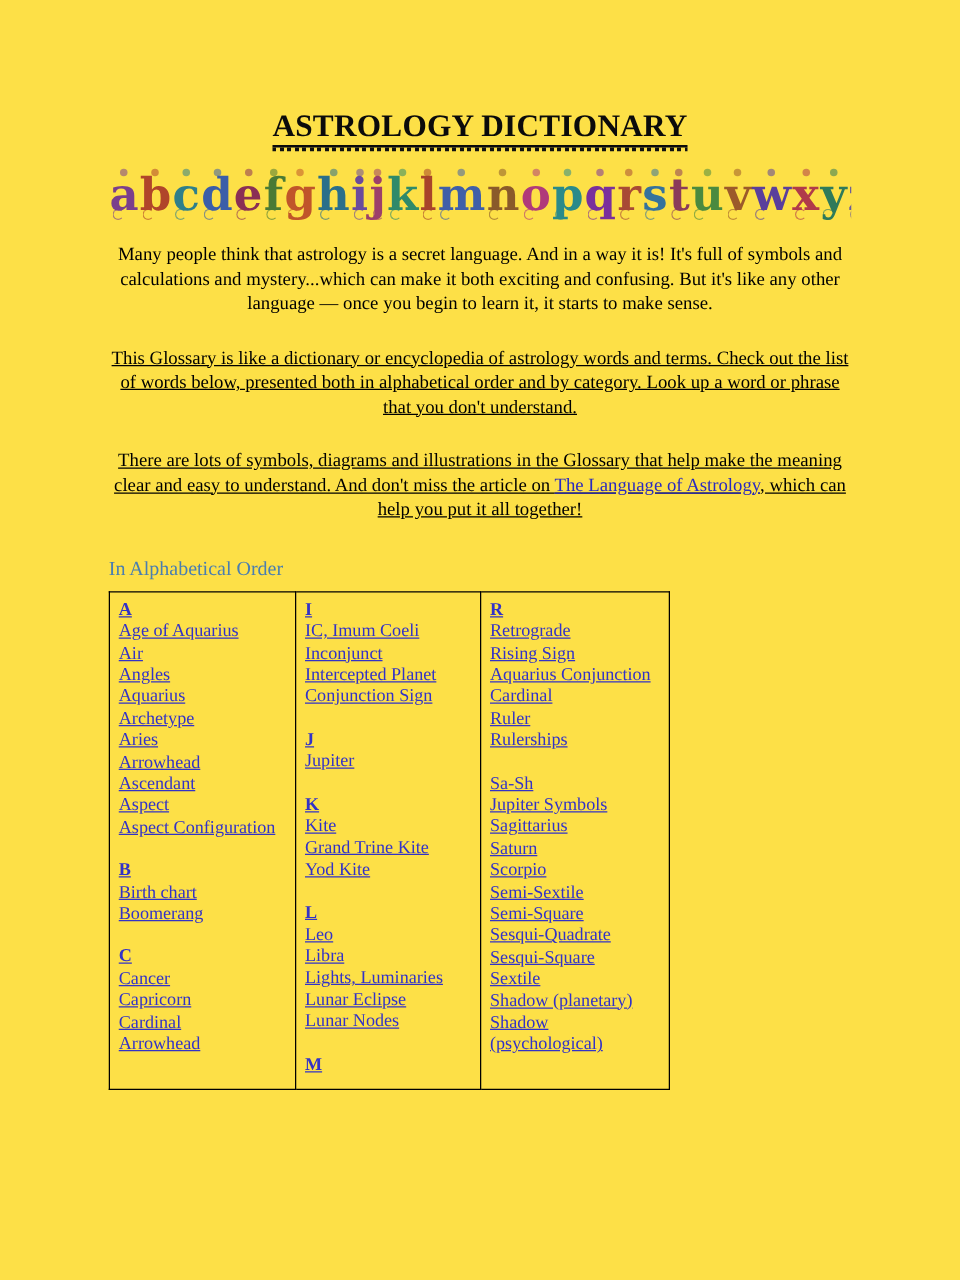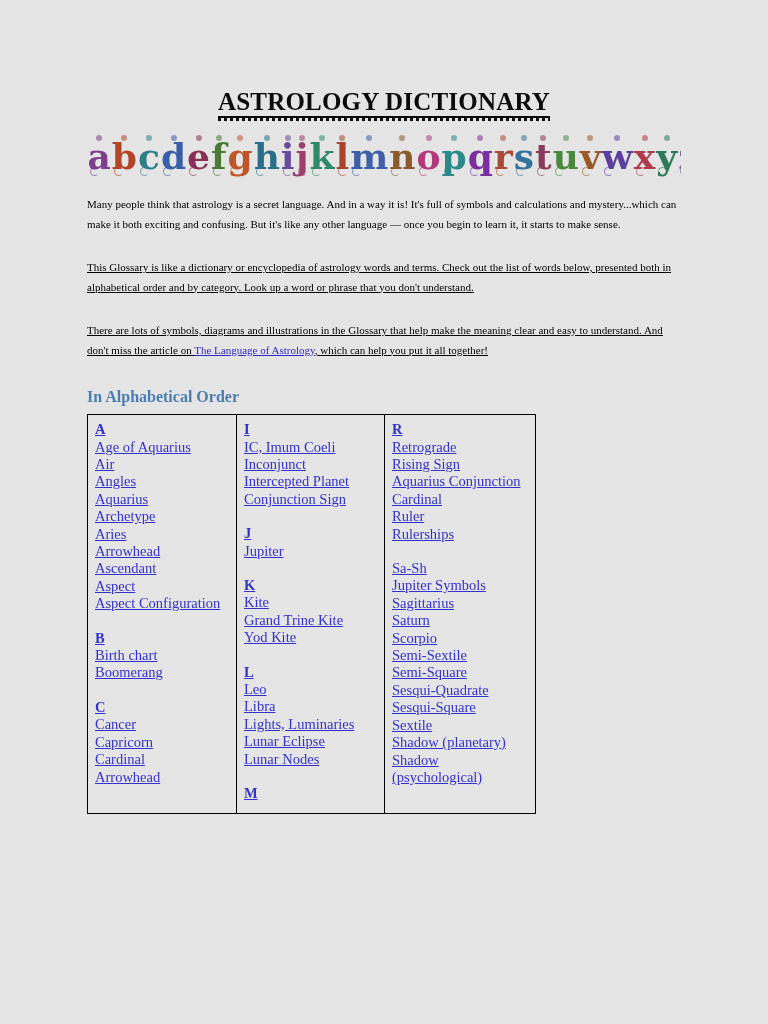--- a/index.html
+++ b/index.html
@@ -13,21 +13,21 @@
     height: 1024px;
     font-family: "Liberation Serif", "DejaVu Serif", serif;
     color: #000000;
     overflow: hidden;
   }
 
   .page {
     position: relative;
     width: 768px;
     height: 1024px;
-    background: #e5e5e5;
+    background: #fde047;
     box-sizing: border-box;
     padding: 0;
   }
 
   .content {
     position: absolute;
     left: 87px;
     top: 0;
     width: 594px;
   }
@@ -114,41 +114,41 @@
     font-family: "Liberation Serif", "DejaVu Serif", serif;
     font-weight: bold;
     font-size: 15.5px;
     color: #ac2f2f;
     line-height: 1.25;
   }
 
   
   .para {
     font-family: "Liberation Serif", "DejaVu Serif", serif;
-    font-size: 11px;
+    font-size: 15px;
     line-height: 19.5px;
     color: #000;
     margin-top: 13px;
-    text-align: left;
+    text-align: center;
   }
   .para.gap {
     margin-top: 24px;
     text-decoration: underline;
   }
   a.inline-link {
     color: #2a2ac0;
     text-decoration: underline;
   }
 
   
   .blue-heading {
     margin-top: 27px;
     margin-bottom: 8px;
     font-family: "Liberation Serif", "DejaVu Serif", serif;
-    font-weight: bold;
+    font-weight: normal;
     font-size: 16px;
     color: #4a7eb0;
     line-height: 1.2;
   }
 
   
   table.index-table {
     border-collapse: collapse;
     width: 406px;
     table-layout: fixed;

